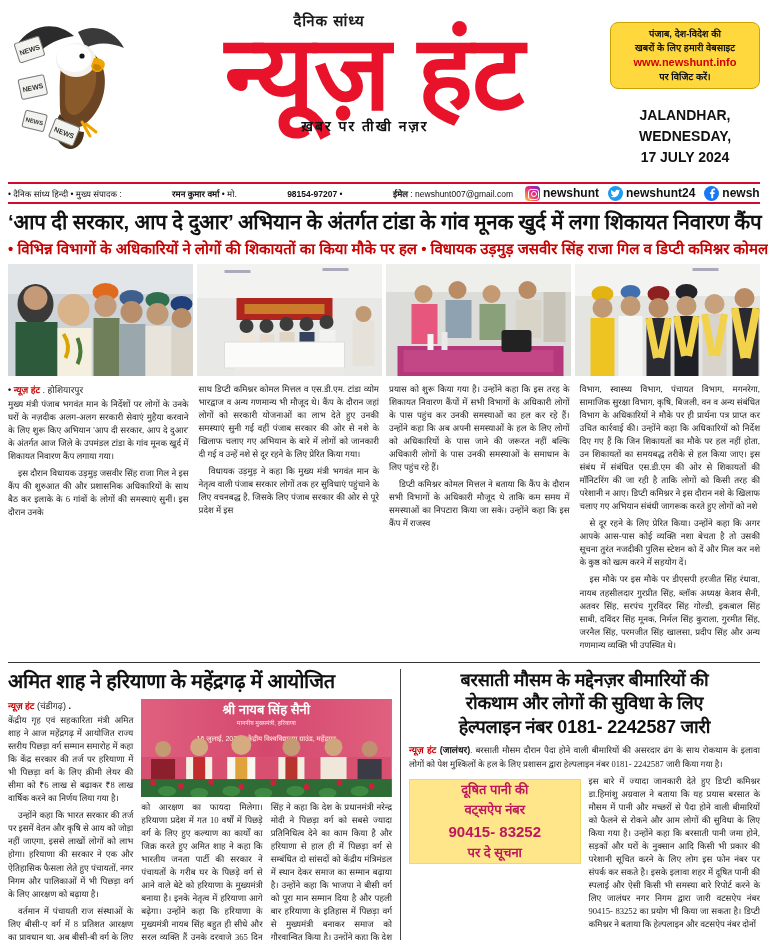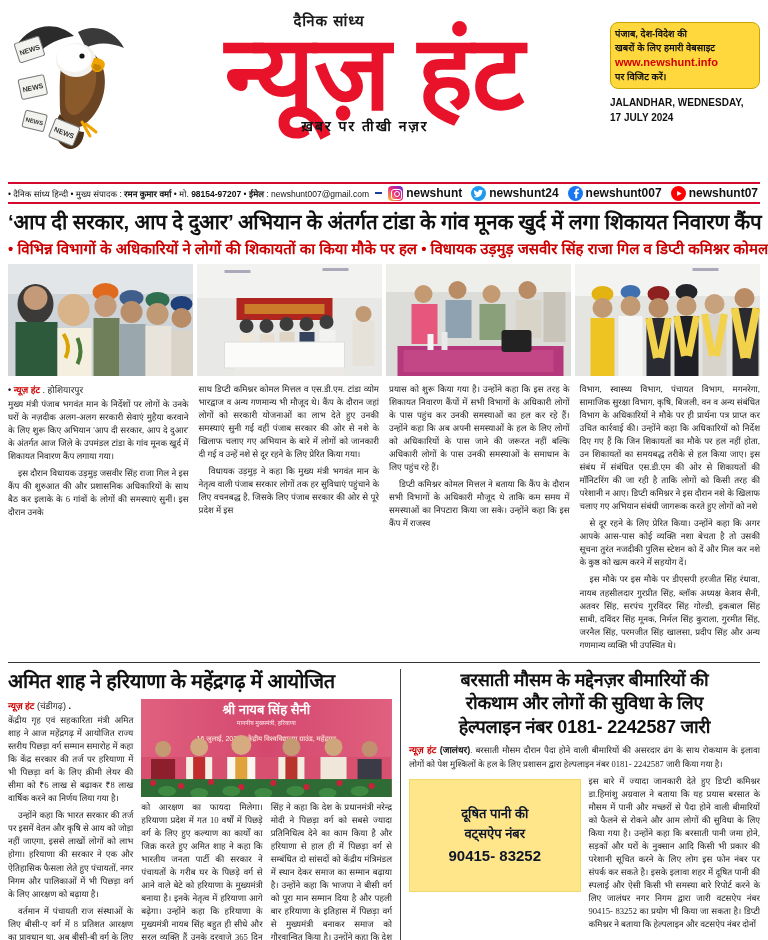--- a/index.html
+++ b/index.html
@@ -67,39 +67,40 @@
     letter-spacing: 2px;
     text-align: center;
     padding-right: 18px;
     margin-top: -6px;
   }
 
   .masthead-right {
     flex: 0 0 150px;
     width: 150px;
     padding-top: 16px;
+    text-align: center;
   }
   .web-box {
     background: #ffd83d;
     border: 1px solid #c9a400;
     border-radius: 8px;
     padding: 4px 4px 4px;
     font-family: "Liberation Sans", sans-serif;
     font-size: 9.5px;
     line-height: 1.45;
     color: #111;
     font-weight: 700;
   }
   .web-url { color: #d40000; font-size: 11px; font-weight: 700; display:block; }
   .place-date {
     font-family: "Liberation Sans", sans-serif;
-    font-size: 10px;
-    font-weight: 700;
-    color: #111;
-    margin-top: 6px;
+    font-size: 14px;
+    font-weight: 700;
+    color: #111;
+    margin-top: 16px;
     line-height: 1.5;
   }
   .issue-line {
     font-family: "Liberation Sans", sans-serif;
     font-size: 9.5px;
     font-weight: 700;
     color: #111;
     line-height: 1.5;
   }
 
@@ -124,21 +125,21 @@
   }
   .imprint {
     font-family: "Liberation Sans", sans-serif;
     font-size: 8.5px;
     color: #111;
     white-space: nowrap;
     background: #fff;
     padding-right: 6px;
     position: relative; z-index: 2;
   }
-  .imprint b { font-weight: 700; }
+  .imprint b { font-weight: 700; margin-left: 48px; }
   .social-list {
     display: flex; align-items: center; gap: 5px;
     margin-left: auto;
     position: relative; z-index: 2;
     background: #fff;
     padding-left: 4px;
   }
   .social-item { display:flex; align-items:center; gap:3px; background:#fff; padding: 0 2px;}
   .social-item .handle {
     font-family: "Liberation Sans", sans-serif;
@@ -266,25 +267,25 @@
   .lower-right-body {
     margin-top: 5px;
     position: relative;
   }
   .lr-cols { display:flex; gap:8px; }
   .lr-col { flex: 1 1 0; min-width:0; }
 
   .helpbox {
     background: #ffe68a;
     border: 1px solid #f0d96a;
-    padding: 24px 4px;
-    text-align: center;
-    font-family: "Liberation Sans", sans-serif;
-    font-weight: 700;
-    color: #0f172a;
+    padding: 0 4px;
+    text-align: center;
+    font-family: "Liberation Sans", sans-serif;
+    font-weight: 700;
+    color: #be185d;
     font-size: 13px;
     line-height: 1.55;
     margin: 4px 0;
   }
   .helpbox .num { font-size: 15px; }
 
   .full-span { margin-top: 4px; }
 </style>
 </head>
 <body>
@@ -637,20 +638,21 @@
             <b class="byline" style="font-size:9px"><span class="red">न्यूज़ हंट</span> <span>(जालंधर)</span></b><span>. बरसाती मौसम दौरान पैदा होने वाली बीमारियों की असरदार ढंग के साथ रोकथाम के इलावा लोगों को पेश मुश्किलों के हल के लिए प्रशासन द्वारा हेल्पलाइन नंबर 0181- 2242587 जारी किया गया है।</span>
           </p>
         </div>
 
         <div class="lr-cols">
           <div class="lr-col">
             <div class="helpbox">
               <div>दूषित पानी की</div>
               <div>वट्सऐप नंबर</div>
               <div class="num">90415- 83252</div>
+              <div>पर दे सूचना</div>
             </div>
           </div>
           <div class="lr-col">
             <div class="body-text">
               <p class="first">इस बारे में ज्यादा जानकारी देते हुए डिप्टी कमिश्नर डा.हिमांशु अग्रवाल ने बताया कि यह प्रयास बरसात के मौसम में पानी और मच्छरों से पैदा होने वाली बीमारियों को फैलने से रोकने और आम लोगों की सुविधा के लिए किया गया है। उन्होंने कहा कि बरसाती पानी जमा होने, सड़कों और घरों के नुक्सान आदि किसी भी प्रकार की परेशानी सूचित करने के लिए लोग इस फोन नंबर पर संपर्क कर सकते है। इसके इलावा शहर में दूषित पानी की स्पलाई और ऐसी किसी भी समस्या बारे रिपोर्ट करने के लिए जालंधर नगर निगम द्वारा जारी वटसऐप नंबर 90415- 83252 का प्रयोग भी किया जा सकता है। डिप्टी कमिश्नर ने बताया कि हेल्पलाइन और वटसऐप नंबर दोनों</p>
             </div>
           </div>
         </div>
 
         <div class="body-text full-span">

